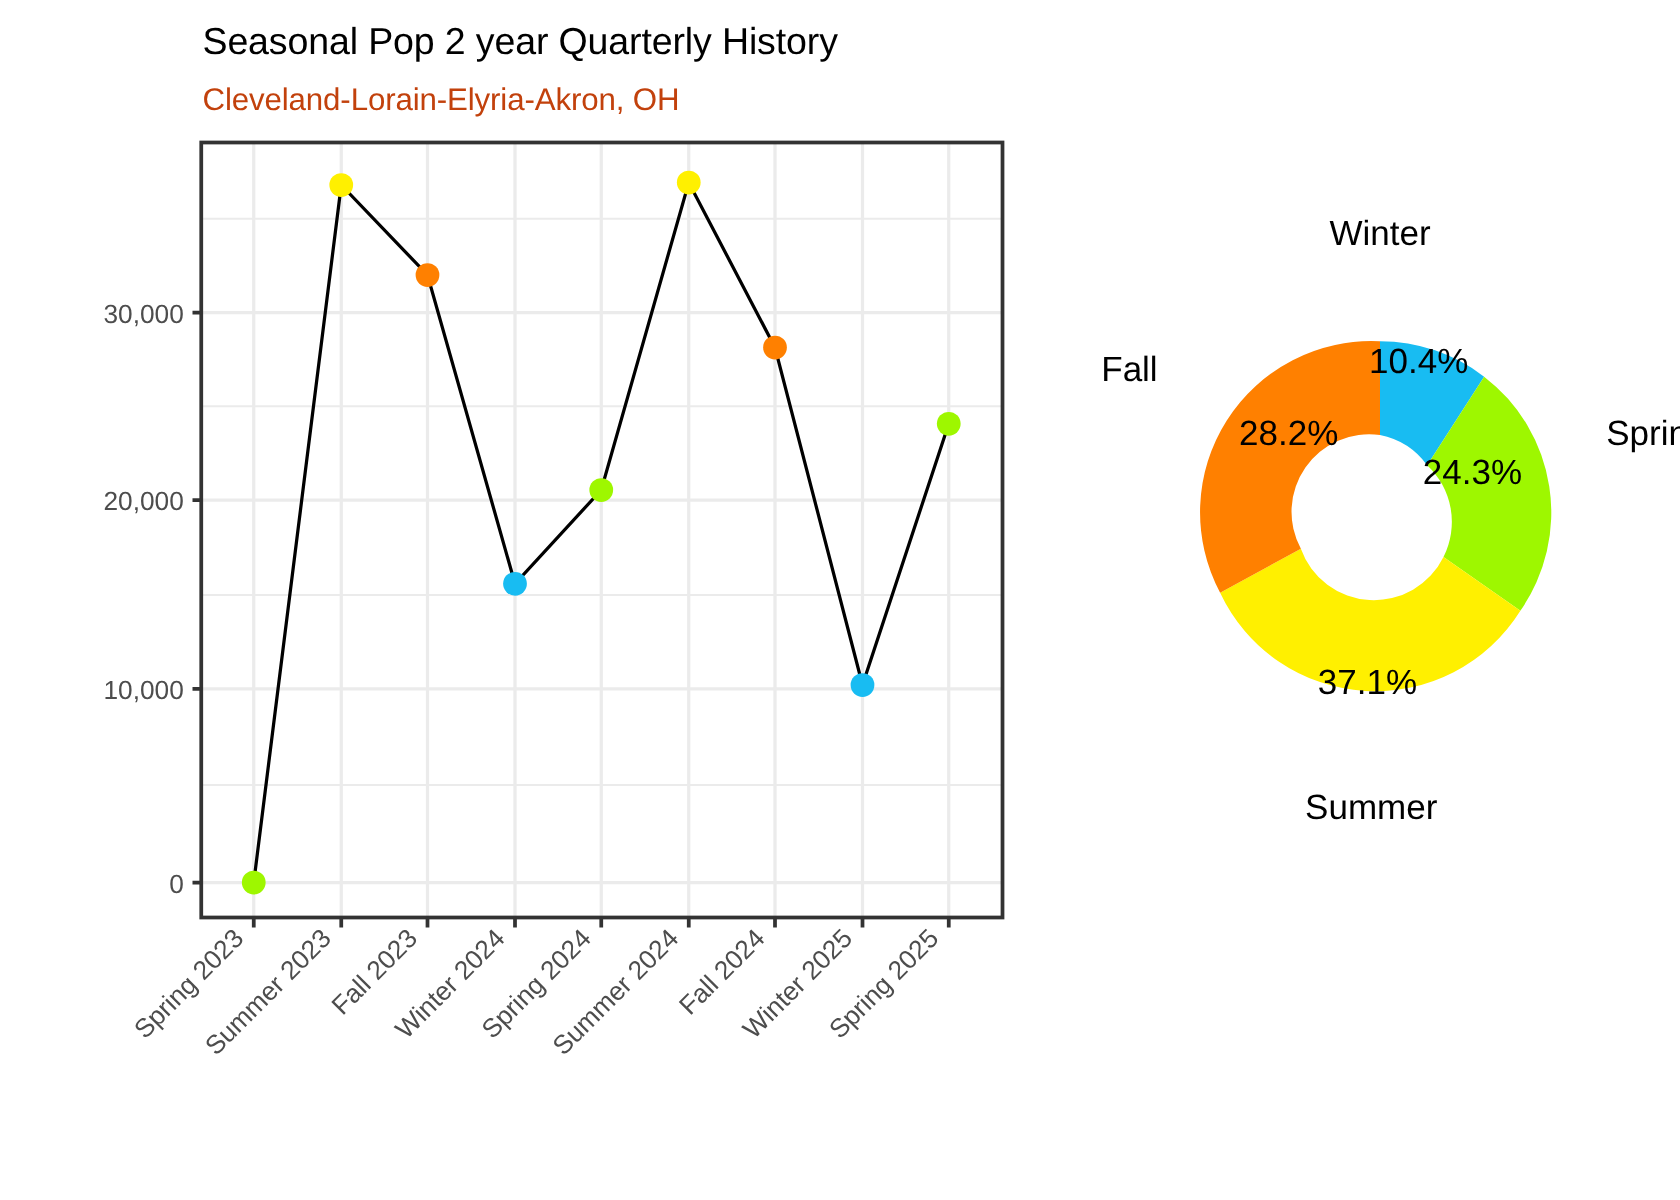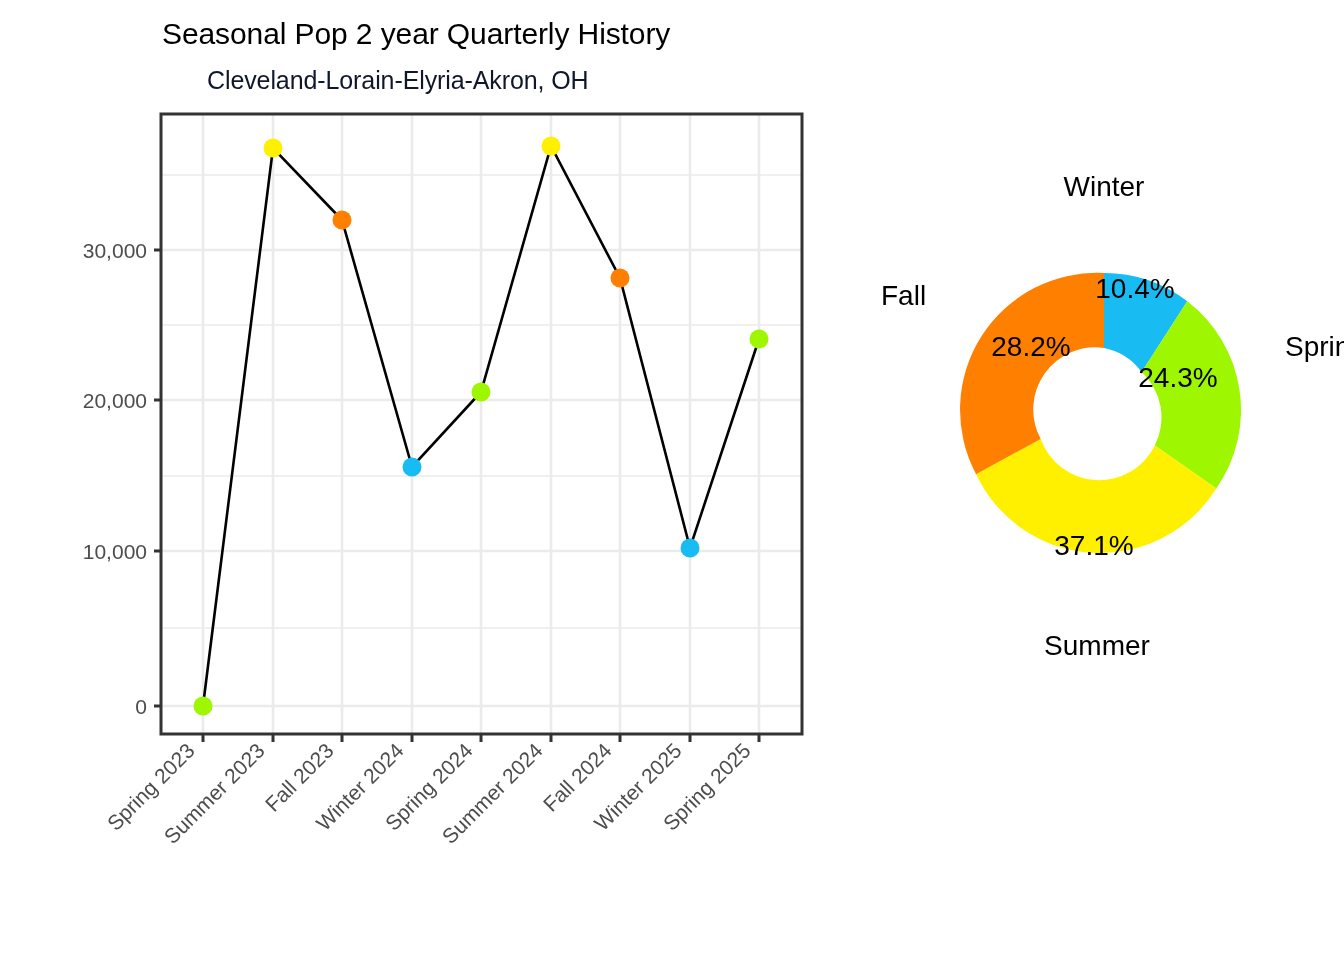--- a/index.html
+++ b/index.html
@@ -30,24 +30,23 @@
     font-size: 30px;
     color: #000000;
     white-space: nowrap;
     letter-spacing: -0.1px;
   }
   #chart-subtitle {
     position: absolute;
     left: 151px;
     top: 66px;
     font-size: 25px;
-    color: #0f172a;
+    color: #c2410c;
     white-space: nowrap;
     letter-spacing: -0.1px;
-    margin-left: 45px;
   }
 
   
   #line-panel-wrap {
     position: absolute;
     left: 0; top: 0;
     width: 840px;
     height: 960px;
     text-align: right;
   }

